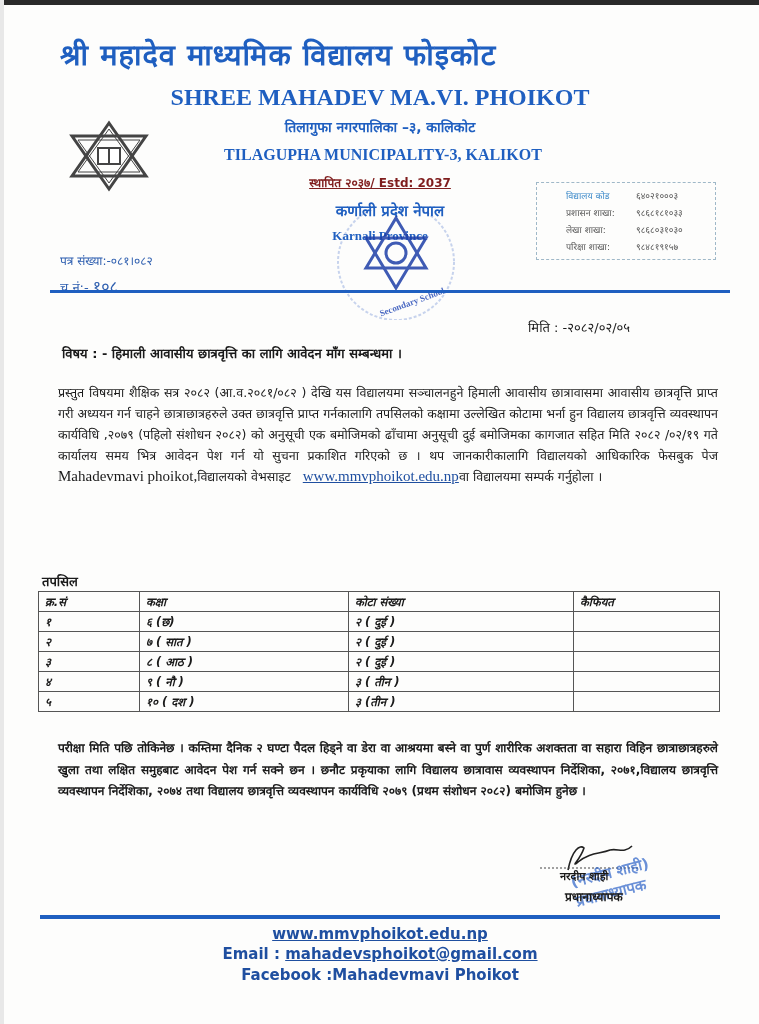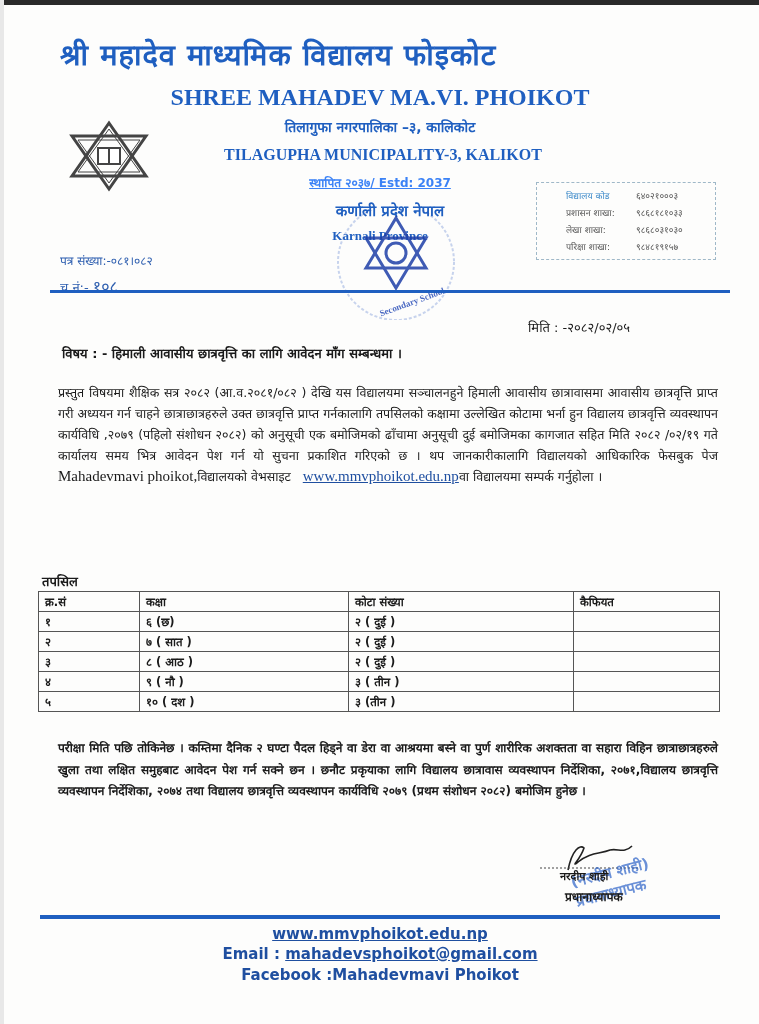--- a/index.html
+++ b/index.html
@@ -4,39 +4,39 @@
 <style>
   html, body { margin:0; padding:0; }
   body { width:759px; height:1024px; background:#fdfdfc; position:relative; overflow:hidden;
          font-family:"DejaVu Sans", sans-serif; color:#1a1a1a; }
   .topband { position:absolute; left:0; top:0; width:759px; height:5px; background:#2a2a2a; }
   .leftedge { position:absolute; left:0; top:0; width:4px; height:1024px; background:#e8e8e8; }
   .hdr-np { position:absolute; left:60px; top:34px; width:640px; text-align:left; font-size:29px; font-weight:bold; color:#1f5fc0; letter-spacing:1px; }
   .hdr-en { position:absolute; left:100px; top:84px; width:560px; text-align:center; font-family:"Liberation Serif", serif; font-size:24px; font-weight:bold; color:#1f5fc0; }
   .hdr-mun-np { position:absolute; left:180px; top:117px; width:400px; text-align:center; font-size:14px; color:#1f5fc0; font-weight:bold; }
   .hdr-mun-en { position:absolute; left:163px; top:146px; width:440px; text-align:center; font-family:"Liberation Serif", serif; font-size:16px; color:#1f5fc0; font-weight:bold; }
-  .hdr-estd { position:absolute; left:240px; top:174px; width:280px; text-align:center; font-size:12px; color:#3b82f6; text-decoration:underline; font-weight:bold; }
+  .hdr-estd { position:absolute; left:240px; top:174px; width:280px; text-align:center; font-size:12px; color:#7f1d1d; text-decoration:underline; font-weight:bold; }
   .hdr-prov { position:absolute; left:290px; top:200px; width:200px; text-align:center; font-size:15px; color:#1f5fc0; font-weight:bold; }
   .hdr-prov-en { position:absolute; left:300px; top:228px; width:160px; text-align:center; font-family:"Liberation Serif", serif; font-size:13px; color:#1f5fc0; font-weight:bold; }
   .logo { position:absolute; left:66px; top:120px; width:86px; height:72px; }
   .stamp { position:absolute; left:318px; top:210px; width:150px; height:110px; opacity:0.85; }
   .infobox { position:absolute; left:536px; top:182px; width:180px; height:78px; border:1px dashed #9fb8c8; padding:4px 6px; box-sizing:border-box; font-size:9px; color:#555; }
   .infobox .row { display:flex; gap:8px; height:17px; align-items:center;padding-left:23px; }
   .infobox .k { width:62px; }
   .infobox .row:first-child .k { color:#3a88c8; }
   .ref { position:absolute; left:60px; top:252px; font-size:12px; color:#3060b0; }
   .ref2 { position:absolute; left:60px; top:275px; font-size:13px; color:#3060b0; }
   .rule-top { position:absolute; left:50px; top:290px; width:680px; height:3px; background:#1f5fc0; }
   .date { position:absolute; left:528px; top:318px; font-size:13px; }
   .subject { position:absolute; left:62px; top:344px; font-size:13px; font-weight:bold; }
   .body { position:absolute; left:58px; top:382px; width:660px; font-size:12.5px; line-height:21px; text-align:justify; }
   .body a { color:#1f4fa0; text-decoration:underline; font-family:"Liberation Serif", serif; font-size:15px; }
   .body .en { font-family:"Liberation Serif", serif; font-size:15px; }
   .tapasil { position:absolute; left:42px; top:572px; font-size:13px; font-weight:bold; }
-  table.quota { position:absolute; left:38px; top:591px; width:682px; border-collapse:collapse; font-size:11.5px; }
+  table.quota { position:absolute; left:38px; top:591px; width:682px; border-collapse:collapse; font-size:11.5px;font-style:italic; }
   table.quota td, table.quota th { border:1px solid #555; height:19px; padding:0 6px; text-align:left; font-weight:bold; }
   table.quota th { font-weight:bold; }
   .c1 { width:88px; } .c2 { width:196px; } .c3 { width:212px; }
   .para2 { position:absolute; left:58px; top:738px; width:660px; font-size:12px; line-height:21.5px; text-align:justify; font-weight:bold; }
   .sig { position:absolute; left:540px; top:840px; width:150px; height:34px; }
   .sig-name { position:absolute; left:560px; top:868px; font-size:11px; font-weight:bold; }
   .sig-title { position:absolute; left:540px; top:888px; font-size:12px; font-weight:bold;margin-left:25px; }
   .seal { position:absolute; left:575px; top:855px; width:130px; height:70px; transform:rotate(-14deg); color:#2d63c8; font-weight:bold; font-size:15px; opacity:0.7; }
   .rule-bot { position:absolute; left:40px; top:915px; width:680px; height:4px; background:#1f5fc0; }
   .ft-web { position:absolute; left:150px; top:925px; width:460px; text-align:center; font-size:15px; font-weight:bold; color:#1f4fa0; text-decoration:underline; }

